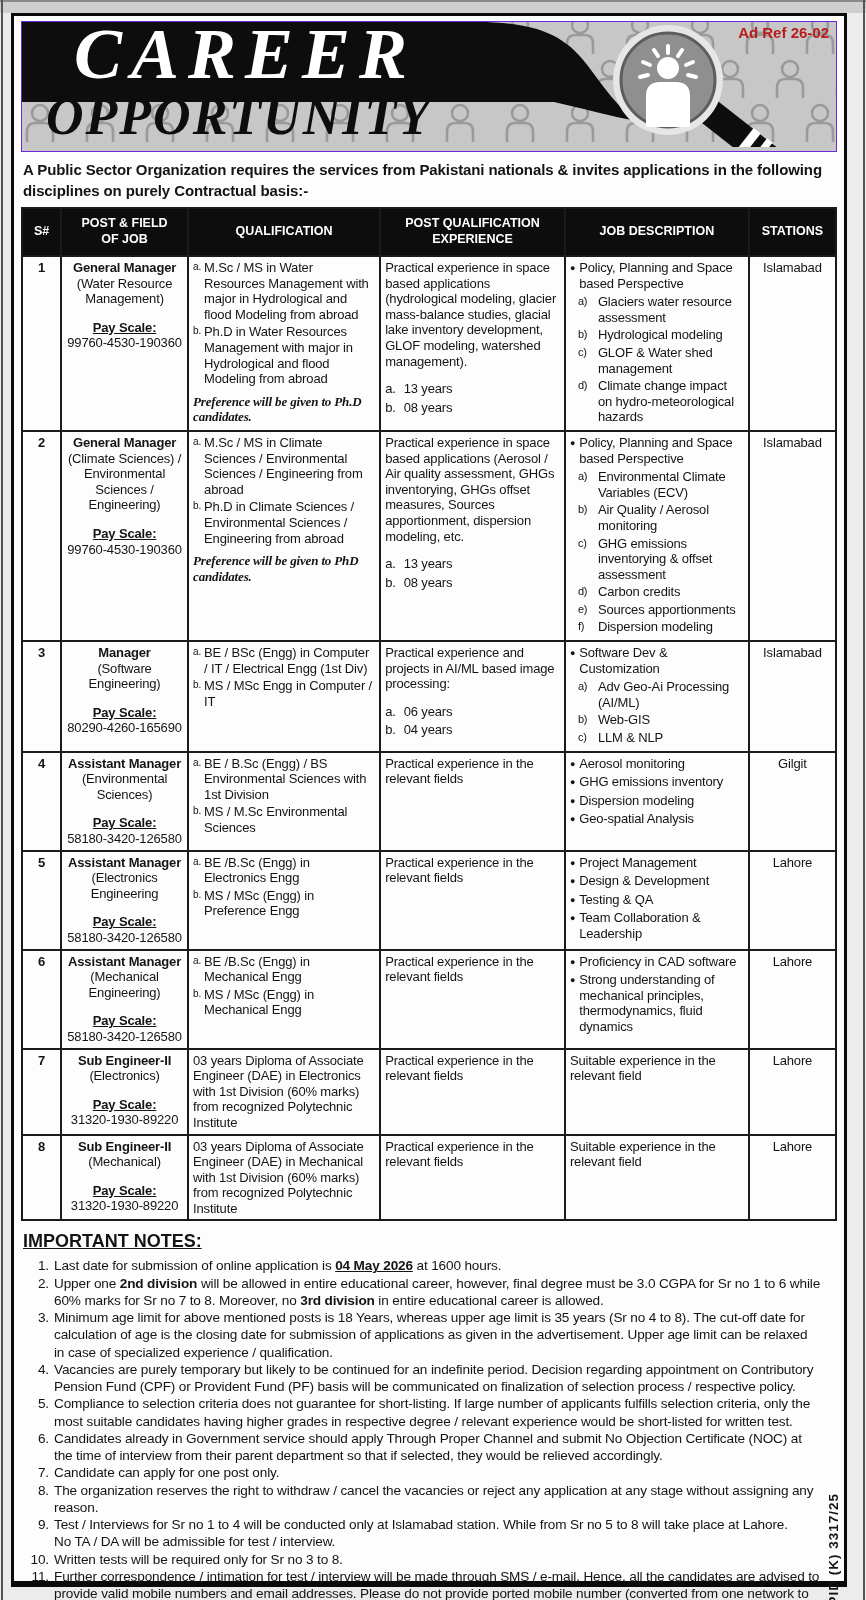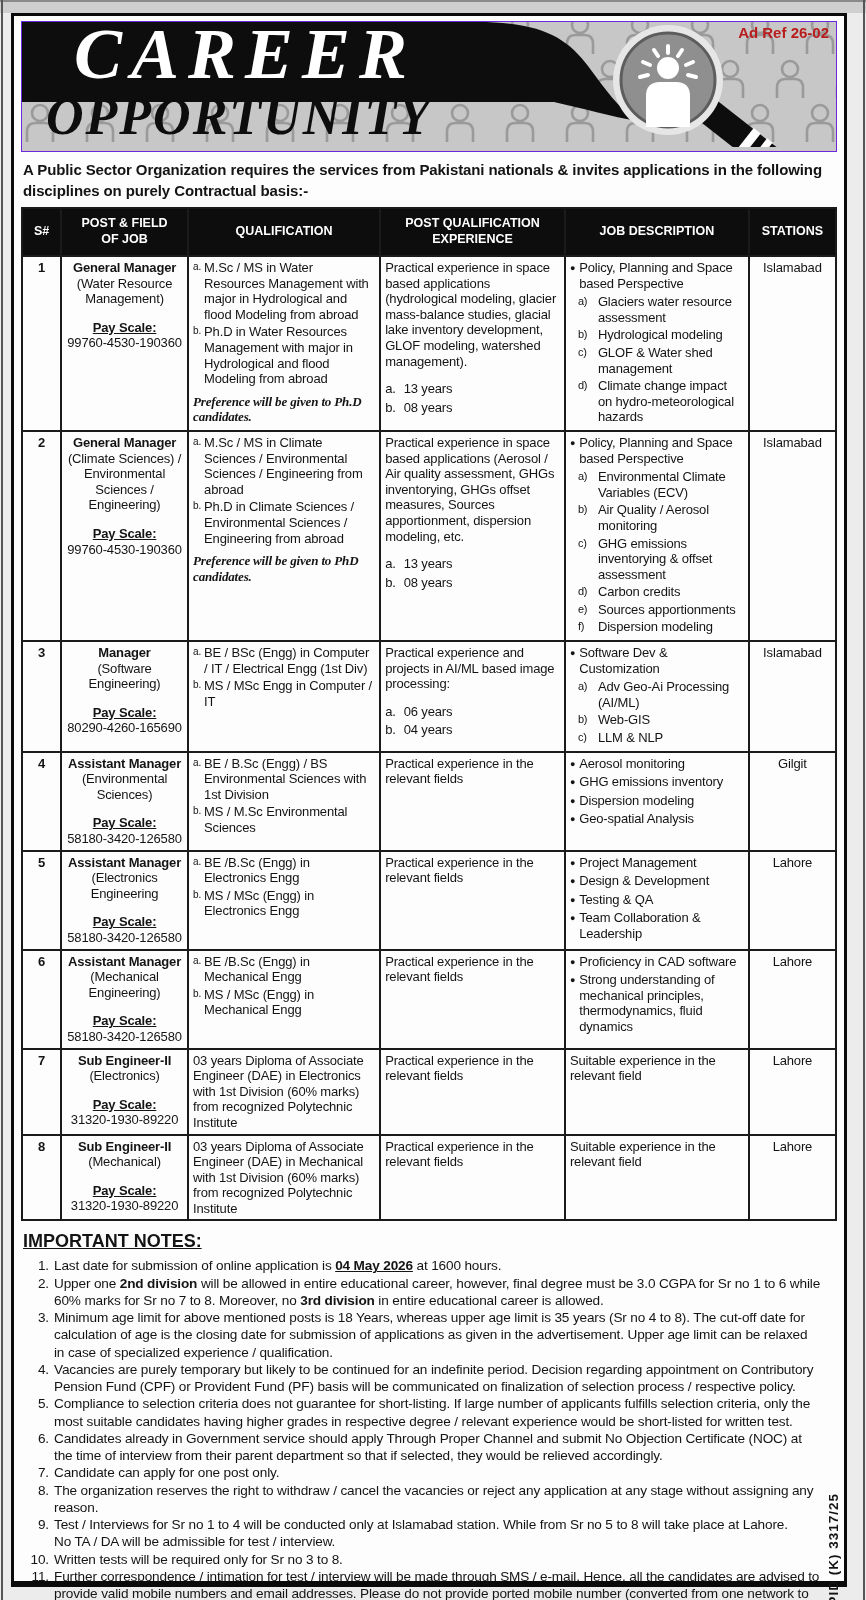--- a/index.html
+++ b/index.html
@@ -435,21 +435,21 @@
               <div>58180-3420-126580</div>
             </div>
           </td>
           <td>
             <div class="q-item">
               <span class="q-marker">a.</span>
               <span>BE /B.Sc (Engg) in Electronics Engg</span>
             </div>
             <div class="q-item">
               <span class="q-marker">b.</span>
-              <span>MS / MSc (Engg) in Electronics Engg</span>
+              <span>MS / MSc (Engg) in Preference Engg</span>
             </div>
           </td>
           <td class="v-mid">
             <div>Practical experience in the relevant fields</div>
           </td>
           <td>
             <div class="jd-bullet">
               <span class="jd-dot">●</span>
               <span>Project Management</span>
             </div>

